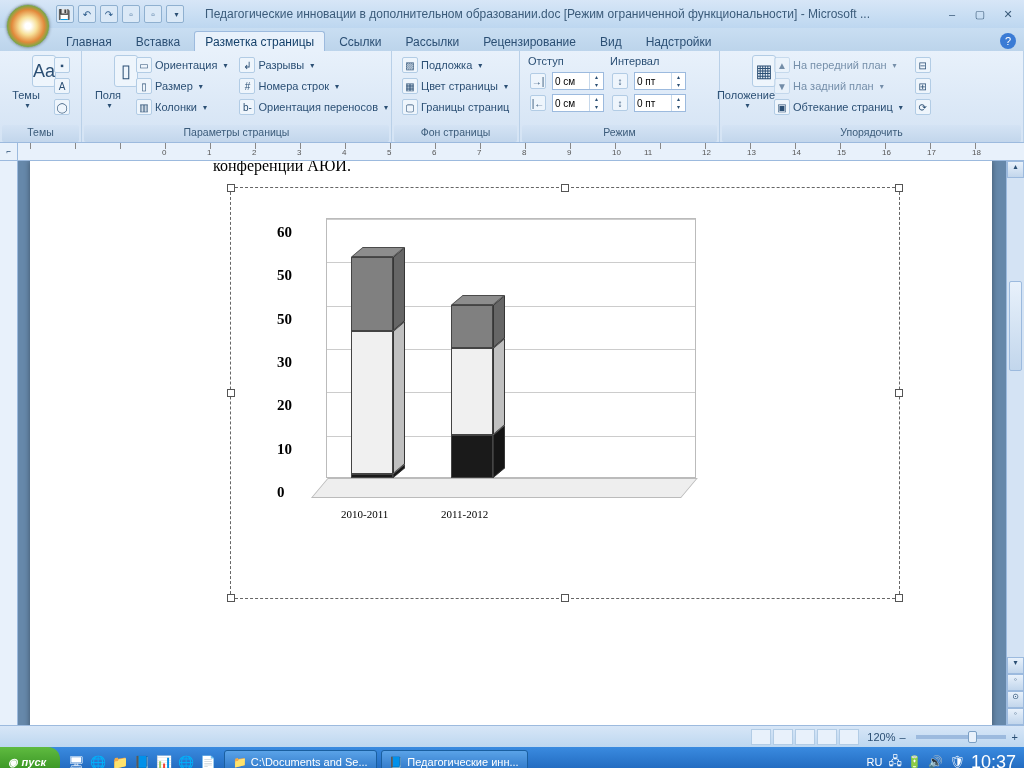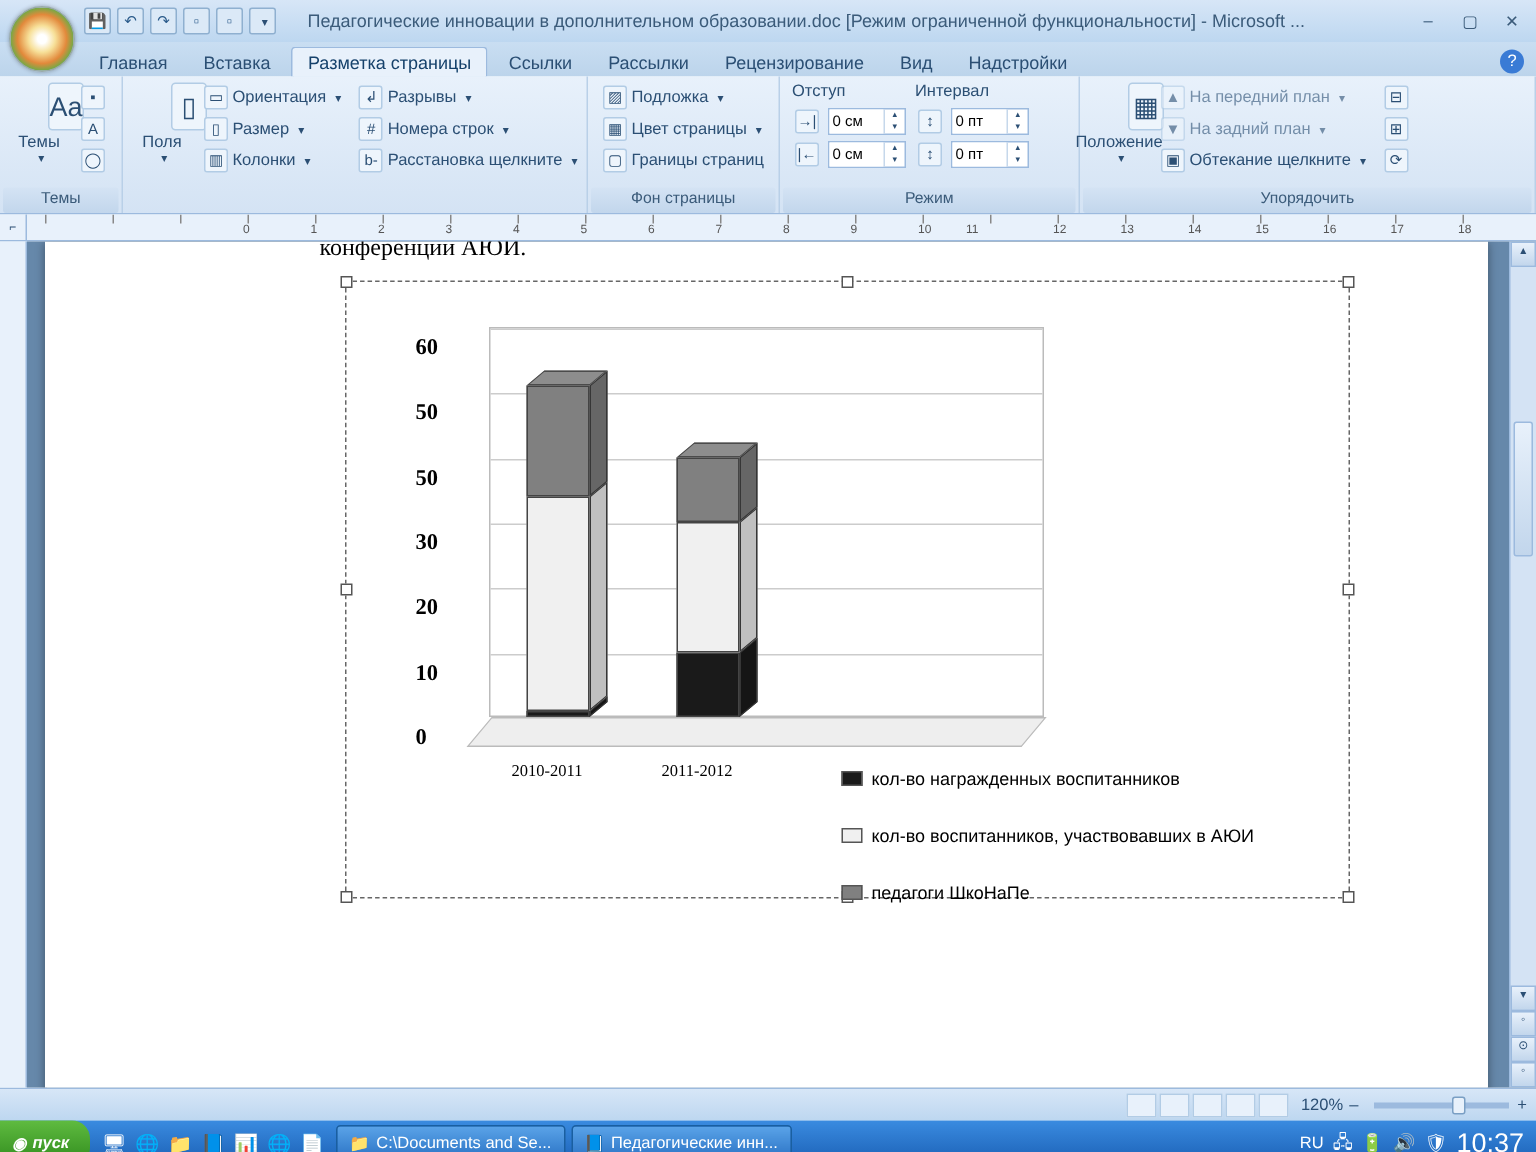--- a/index.html
+++ b/index.html
@@ -173,24 +173,25 @@
         <span class="smbtn drop">
             <span class="ic">↲</span>
             <span>Разрывы</span>
           </span>
         <span class="smbtn drop">
             <span class="ic">#</span>
             <span>Номера строк</span>
           </span>
         <span class="smbtn drop">
             <span class="ic">b-</span>
-            <span>Расстановка щелкните</span>
-          </span>
-      </div>
-    </div>
+            <span>Ориентация переносов</span>
+          </span>
+      </div>
+    </div>
+    <div class="group-label">Параметры страницы</div>
   </div>
 
   <div class="group" style="width:128px">
     <div class="group-body">
       <div class="col">
         <span class="smbtn drop">
             <span class="ic">▨</span>
             <span>Подложка</span>
           </span>
         <span class="smbtn drop">
@@ -276,21 +277,21 @@
         <span class="smbtn drop" style="opacity:.6">
             <span class="ic">▲</span>
             <span>На передний план</span>
           </span>
         <span class="smbtn drop" style="opacity:.6">
             <span class="ic">▼</span>
             <span>На задний план</span>
           </span>
         <span class="smbtn drop">
             <span class="ic">▣</span>
-            <span>Обтекание щелкните</span>
+            <span>Обтекание страниц</span>
           </span>
       </div>
       <div class="col">
         <span class="smbtn">
             <span class="ic">⊟</span>
           </span>
         <span class="smbtn">
             <span class="ic">⊞</span>
           </span>
         <span class="smbtn">
@@ -404,34 +405,20 @@
               <div class="bar3d" style="left: 140px;">
                 <div class="bar-face" style="height: 86.6667px; bottom: 43.3333px; background: rgb(240, 240, 240);"></div>
                 <div class="bar-side" style="height: 86.6667px; bottom: 43.3333px; background: rgb(240, 240, 240); filter: brightness(0.8);"></div>
               </div>
               <div class="bar3d" style="left: 140px;">
                 <div class="bar-face" style="height: 43.3333px; bottom: 130px; background: rgb(128, 128, 128);"></div>
                 <div class="bar-side" style="height: 43.3333px; bottom: 130px; background: rgb(128, 128, 128); filter: brightness(0.8);"></div>
               </div>
               <div class="bar-top" style="left: 140px; bottom: 193.333px; position: absolute; background: rgb(128, 128, 128); filter: brightness(1.1);"></div>
             </div>
-            <div class="legend">
-              <div class="legend-item">
-                <div class="sw" style="background: rgb(26, 26, 26);"></div>
-                <span>кол-во награжденных воспитанников</span>
-              </div>
-              <div class="legend-item">
-                <div class="sw" style="background: rgb(240, 240, 240);"></div>
-                <span>кол-во воспитанников, участвовавших в АЮИ</span>
-              </div>
-              <div class="legend-item">
-                <div class="sw" style="background: rgb(128, 128, 128);"></div>
-                <span>педагоги ШкоНаПе</span>
-              </div>
-            </div>
           </div>
       </div>
     </div>
     <div class="vscroll">
       <div class="btn">▴</div>
       <div class="thumb"></div>
       <div class="btn" style="position:absolute;bottom:51px;left:0;right:0">▾</div>
       <div class="btn" style="position:absolute;bottom:34px;left:0;right:0">◦</div>
       <div class="btn" style="position:absolute;bottom:17px;left:0;right:0">⊙</div>
       <div class="btn" style="position:absolute;bottom:0;left:0;right:0">◦</div>

